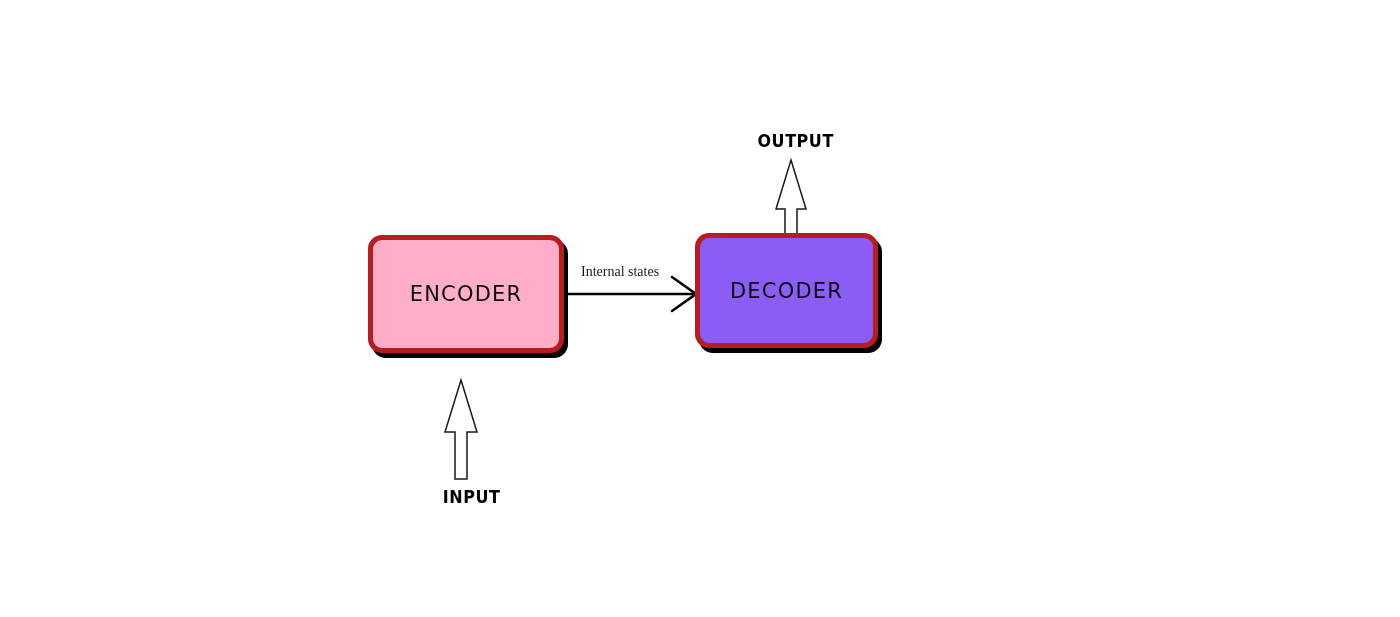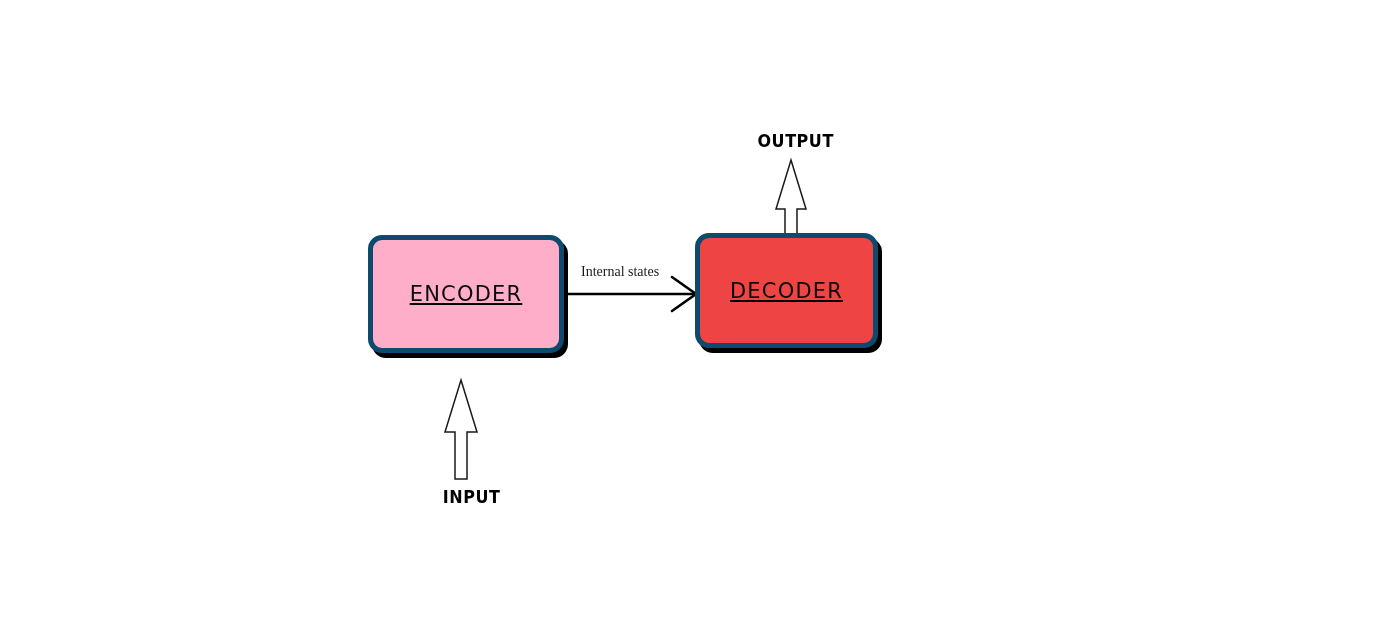--- a/index.html
+++ b/index.html
@@ -15,27 +15,26 @@
     width: 1400px;
     height: 617px;
     background: #ffffff;
     overflow: hidden;
   }
 
   
   .block {
     position: absolute;
     box-sizing: border-box;
-    border: 5px solid #0c4a6e;
+    border: 5px solid #b91c1c;
     border-radius: 14px;
     display: flex;
     align-items: center;
     justify-content: center;
     box-shadow: 4px 5px 0 0 #000000;
-    text-decoration: underline;
   }
   .block-label {
     font-family: "DejaVu Sans", sans-serif;
     font-size: 21px;
     font-weight: 400;
     letter-spacing: 1.2px;
     color: #0a0a0a;
     white-space: nowrap;
   }
 
@@ -113,21 +112,21 @@
                L 785 209
                L 776 209
                Z" fill="#ffffff" stroke="#1a1a1a" stroke-width="1.5" stroke-linejoin="miter"></path>
     </g>
   </svg>
 
   <div id="encoder-block" class="block" style="background:#FFAEC9;">
     <span class="block-label">ENCODER</span>
   </div>
 
-  <div id="decoder-block" class="block" style="background:#ef4444;">
+  <div id="decoder-block" class="block" style="background:#8b5cf6;">
     <span class="block-label">DECODER</span>
   </div>
 
   <div class="edge-label" style="left:581px; top:264px;">Internal states</div>
 
   <div class="io-label" style="left:441px; top:487px;">INPUT</div>
 
   <div class="io-label" style="left:755px; top:131px;">OUTPUT</div>
 
 </div>

